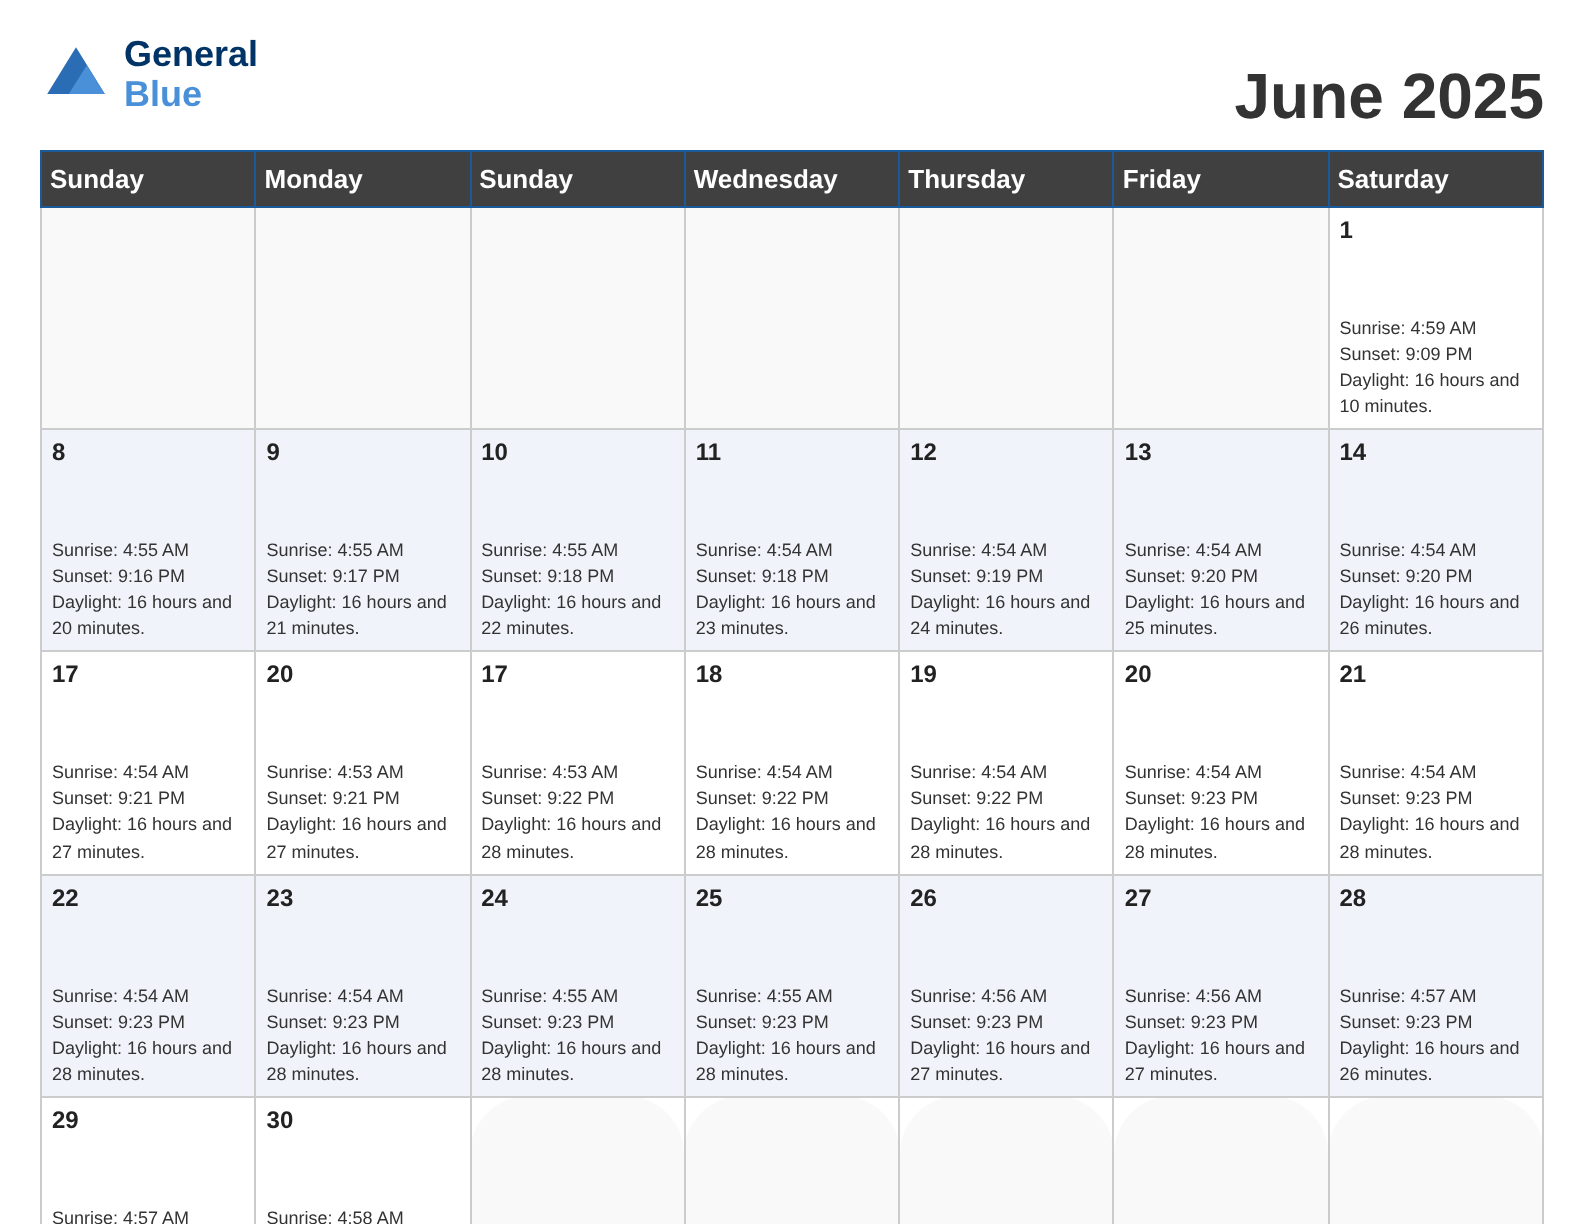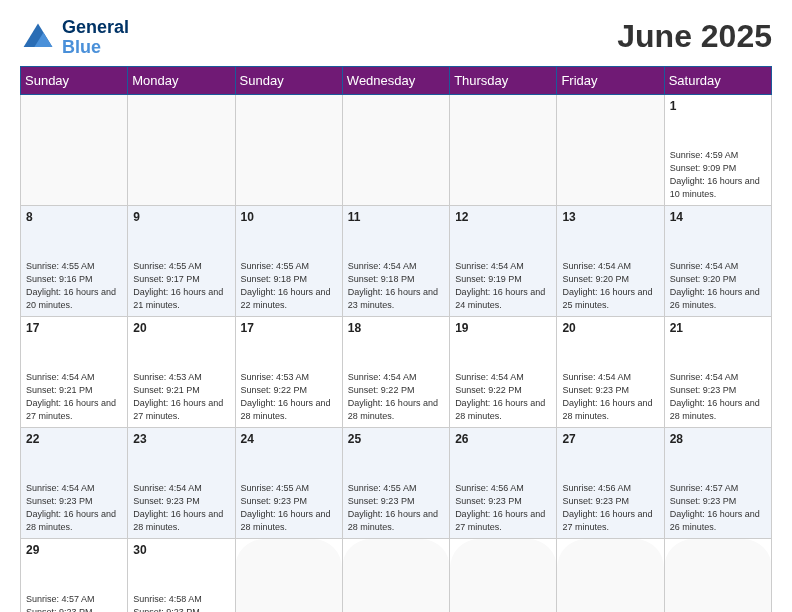--- a/index.html
+++ b/index.html
@@ -36,42 +36,43 @@
     }
     .logo-text span {
       color: #4a90d9;
     }
     .logo-icon {
       width: 36px;
       height: 36px;
     }
     .header-right {
       text-align: right;
+      margin-top: 12px;
     }
     .title {
       font-size: 32px;
       font-weight: bold;
       color: #333;
     }
     .subtitle {
       font-size: 14px;
       color: #555;
     }
     .calendar {
       flex: 1;
       border: 1px solid #ccc;
       border-collapse: collapse;
       width: 100%;
       table-layout: fixed;
     }
     .calendar th {
-      background: #701a75;
+      background: #404040;
       color: #fff;
       font-size: 13px;
-      font-weight: normal;
+      font-weight: bold;
       padding: 6px 4px;
       text-align: left;
       border: 1px solid #1a5a9a;
     }
     .calendar td {
       vertical-align: top;
       border: 1px solid #ccc;
       padding: 4px 5px;
       font-size: 9.5px;
       color: #333;

